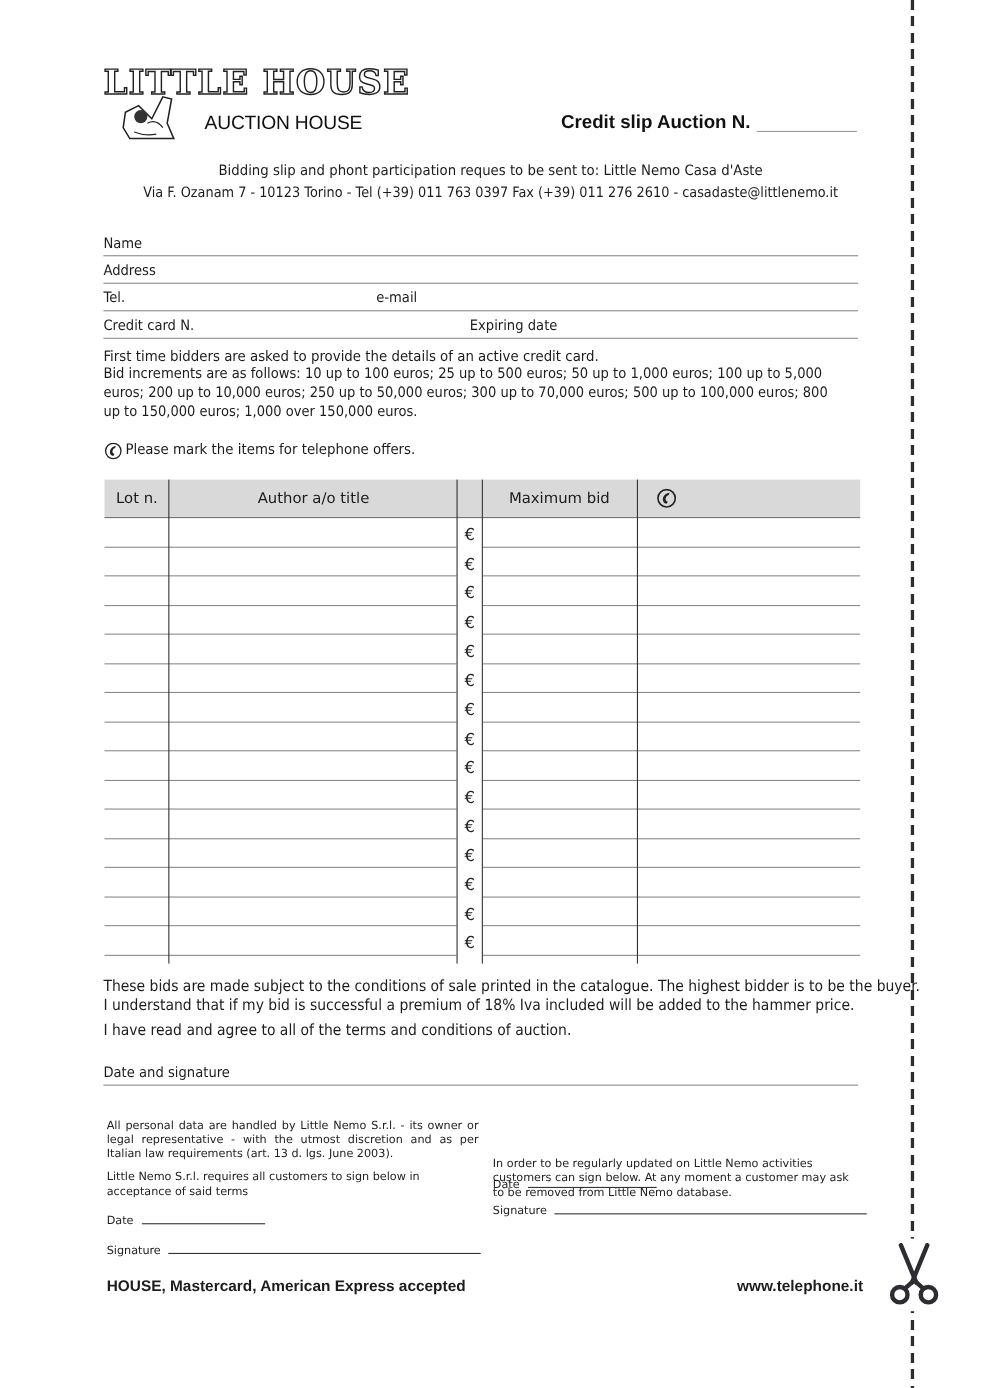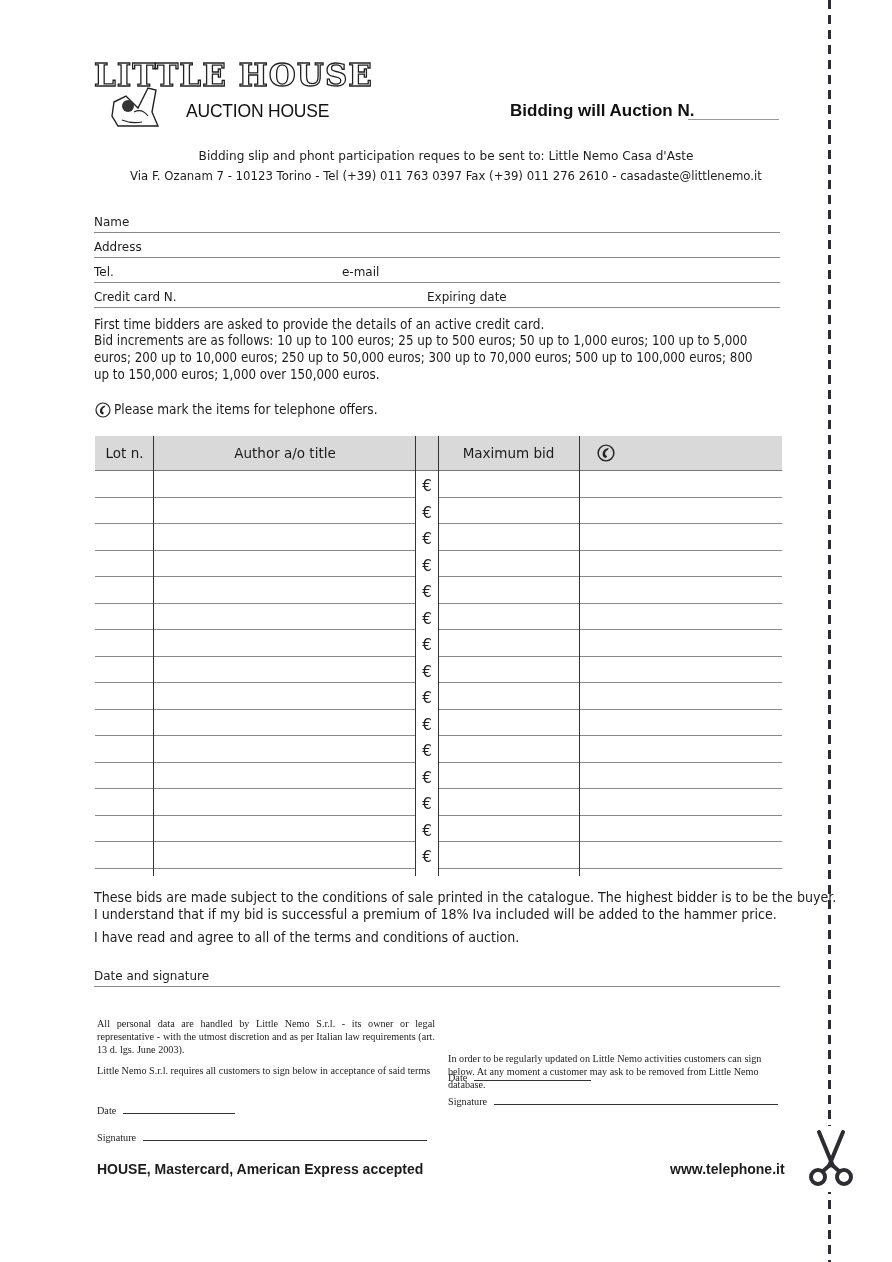--- a/index.html
+++ b/index.html
@@ -38,42 +38,42 @@
   
   .tbl { left: 95px; top: 436px; width: 687px; }
   .tbl-head { position: absolute; left: 0; top: 0; width: 687px; height: 34px; background: #d9d9d9; border-bottom: 1.5px solid #777; }
   .th { position: absolute; top: 0; height: 34px; line-height: 34px; font-size: 13.5px; text-align: center; }
   .vline { position: absolute; width: 1.3px; background: #333; }
   .row-line { position: absolute; height: 1.2px; background: #8a8a8a; }
   .euro { position: absolute; font-size: 15px; width: 18px; text-align: center; color: #222; }
 
   .terms { left: 94px; width: 720px; font-size: 14px; white-space: nowrap; transform-origin: 0 0; }
 
-  .small { font-size: 10.2px; line-height: 13px; color: #222; font-family: Liberation Serif, serif; }
+  .small { font-size: 10.2px; line-height: 13px; color: #222; }
   .uline { display: inline-block; border-bottom: 1px solid #333; vertical-align: baseline; }
 
   .footer-left { left: 97px; top: 1161px; font-family: "Liberation Sans", sans-serif; font-weight: bold; font-size: 14px; }
   .footer-right { left: 670px; top: 1161px; font-family: "Liberation Sans", sans-serif; font-weight: bold; font-size: 14px; }
 
   .cut-line { left: 828px; top: 0; width: 3px; height: 1262px;
     background: repeating-linear-gradient(to bottom, #2c2c33 0px, #2c2c33 9px, transparent 9px, transparent 15px); }
   .scissors-bg { left: 812px; top: 1126px; width: 36px; height: 66px; background: #fff; }
   .scissors { left: 808px; top: 1130px; width: 46px; height: 58px; }
 </style>
 </head>
 <body>
 
 <div class="abs logo-title">LITTLE HOUSE</div>
 <svg class="abs logo-figure" viewBox="0 0 56 48">
   <path d="M6 20 L18 14 L30 26 L40 6 L48 8 L44 30 L50 44 L10 44 L4 34 Z" fill="#fff" stroke="#222" stroke-width="1.4"></path>
   <circle cx="20" cy="24" r="6" fill="#333"></circle>
   <path d="M26 30 Q34 26 40 34 M14 38 Q24 42 34 40" fill="none" stroke="#222" stroke-width="1.1"></path>
 </svg>
 <div class="abs logo-subtitle">AUCTION HOUSE</div>
-<div class="abs slip-title">Bidding will Auction N.</div>
+<div class="abs slip-title">Credit slip Auction N.</div>
 <div class="abs slip-blank"></div>
 
 <div class="abs contact1">Bidding slip and phont participation reques to be sent to: Little Nemo Casa d'Aste</div>
 <div class="abs contact2">Via F. Ozanam 7 - 10123 Torino - Tel (+39) 011 763 0397 Fax (+39) 011 276 2610 - casadaste@littlenemo.it</div>
 
 <div class="abs field-row" style="top:208px">
   <span class="field-label" style="left:0">Name</span>
 </div>
 <div class="abs field-row" style="top:233px">
   <span class="field-label" style="left:0">Address</span>

